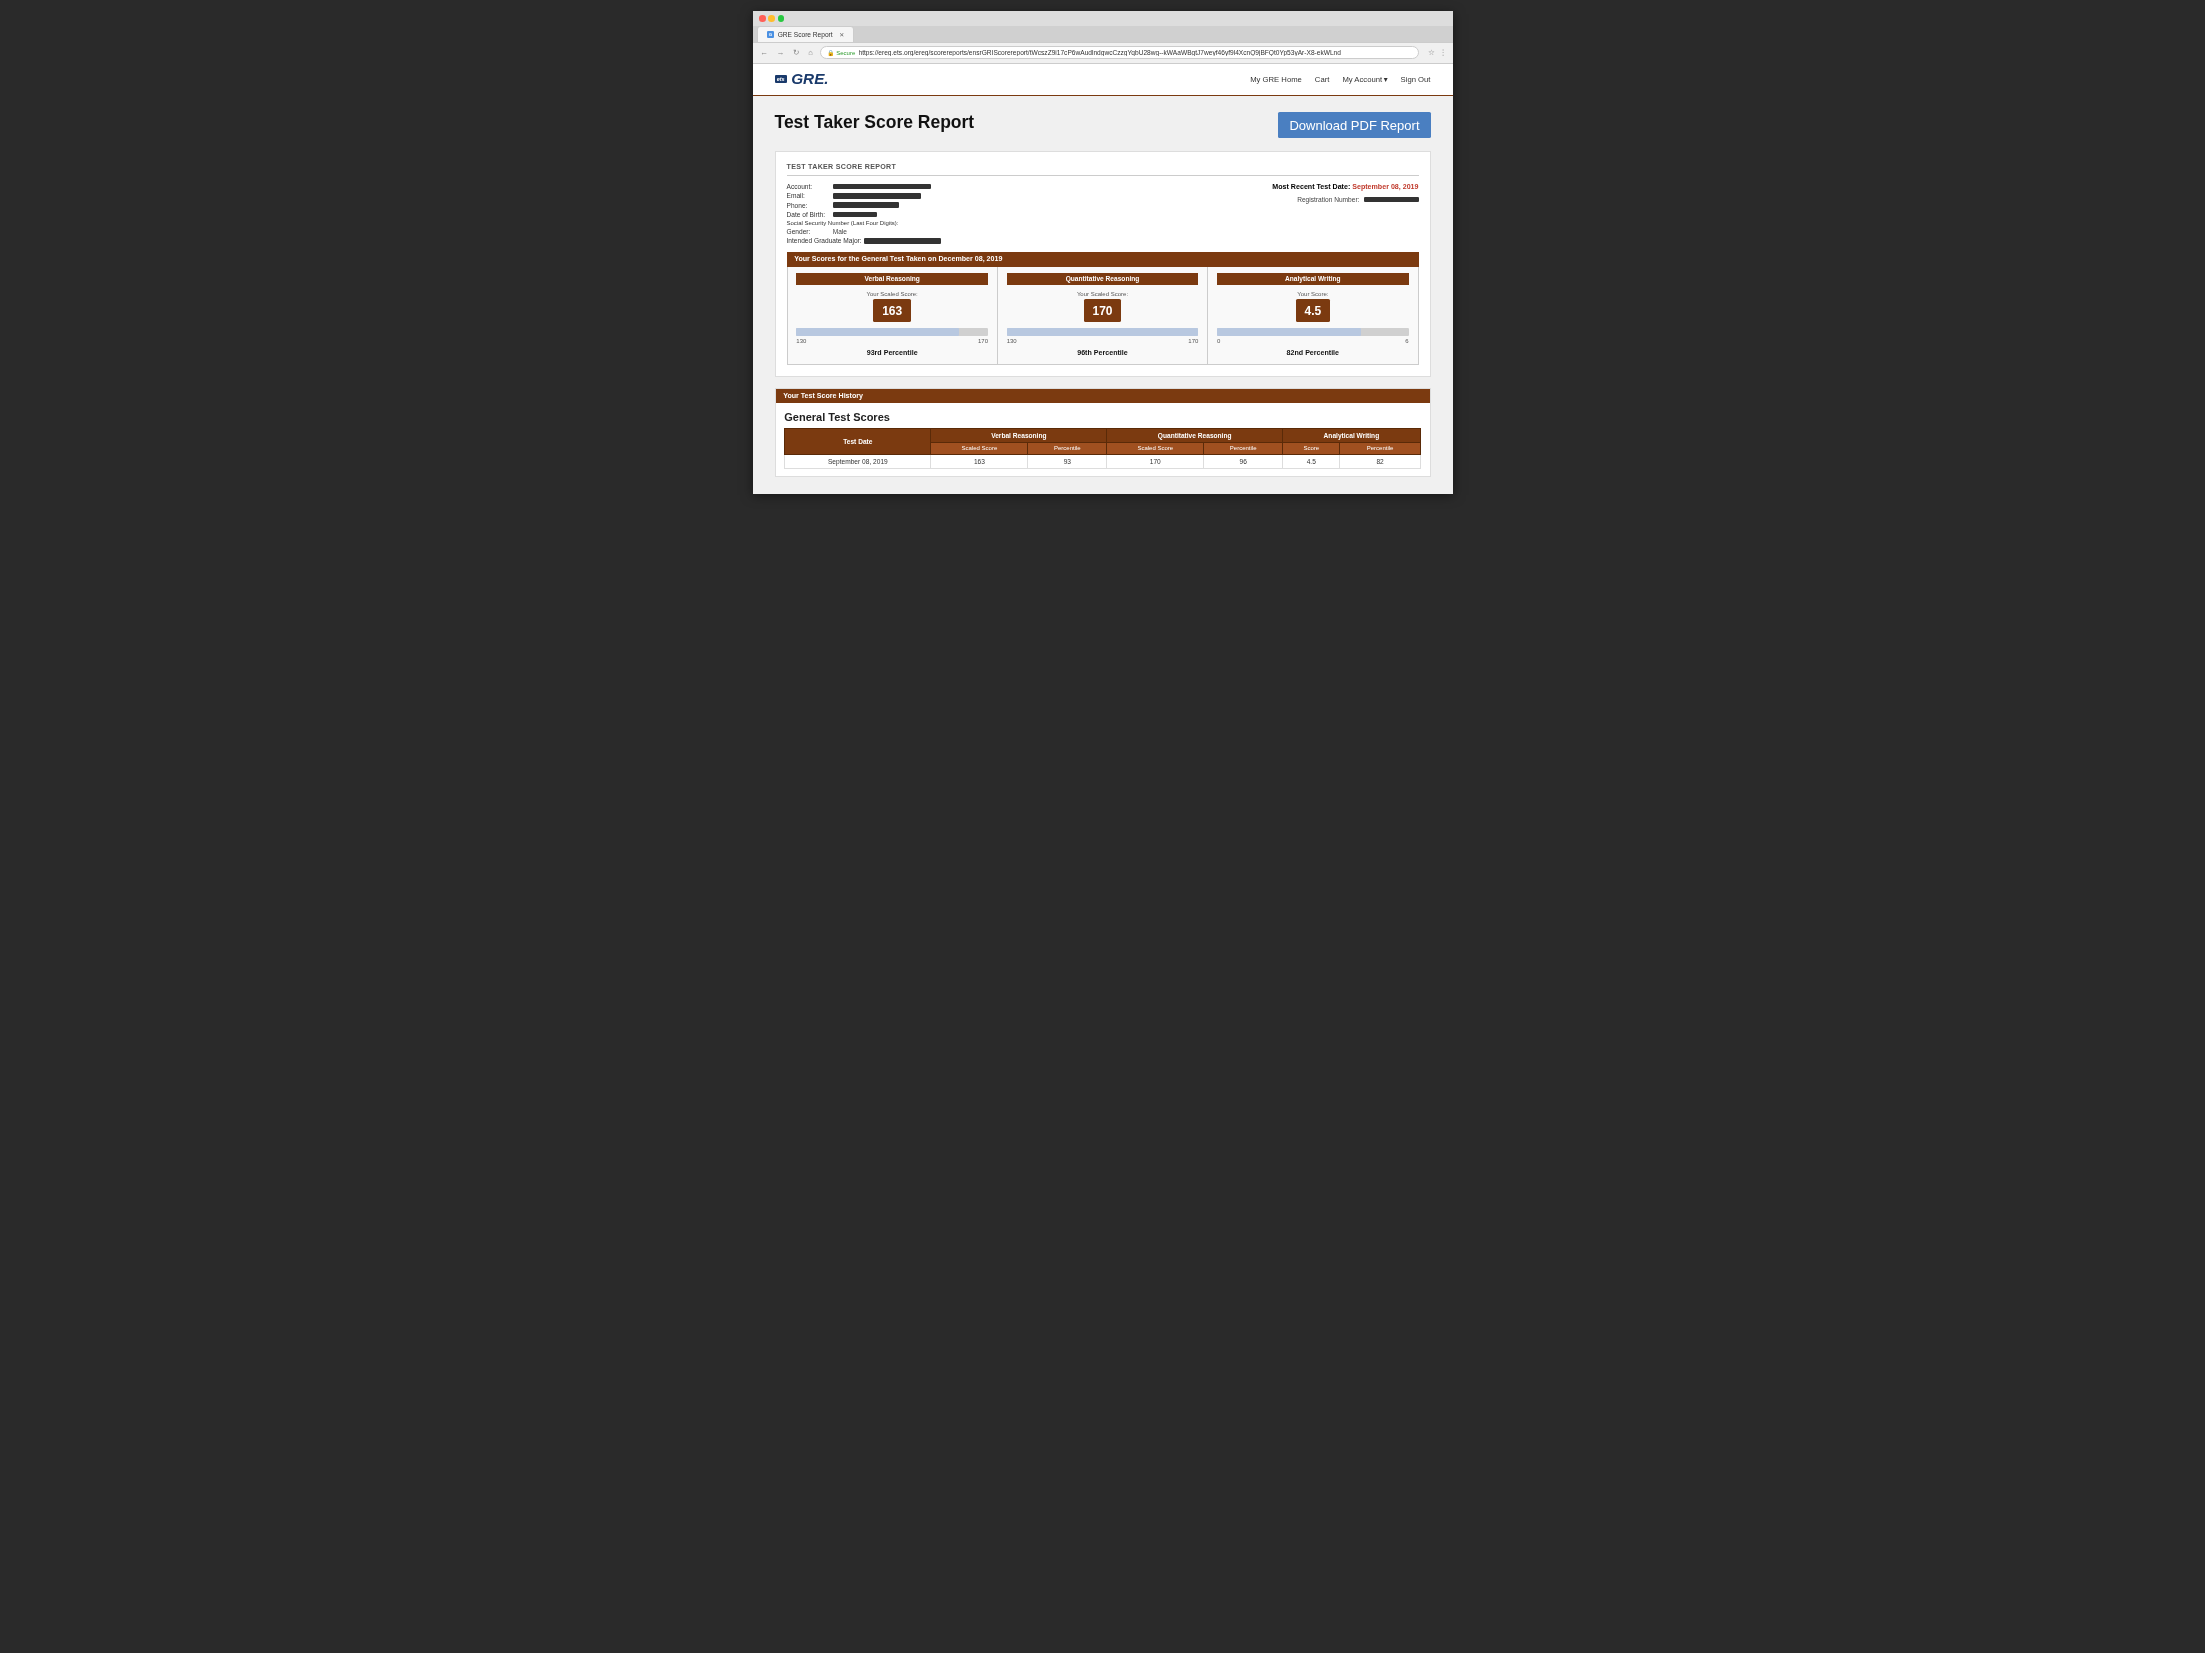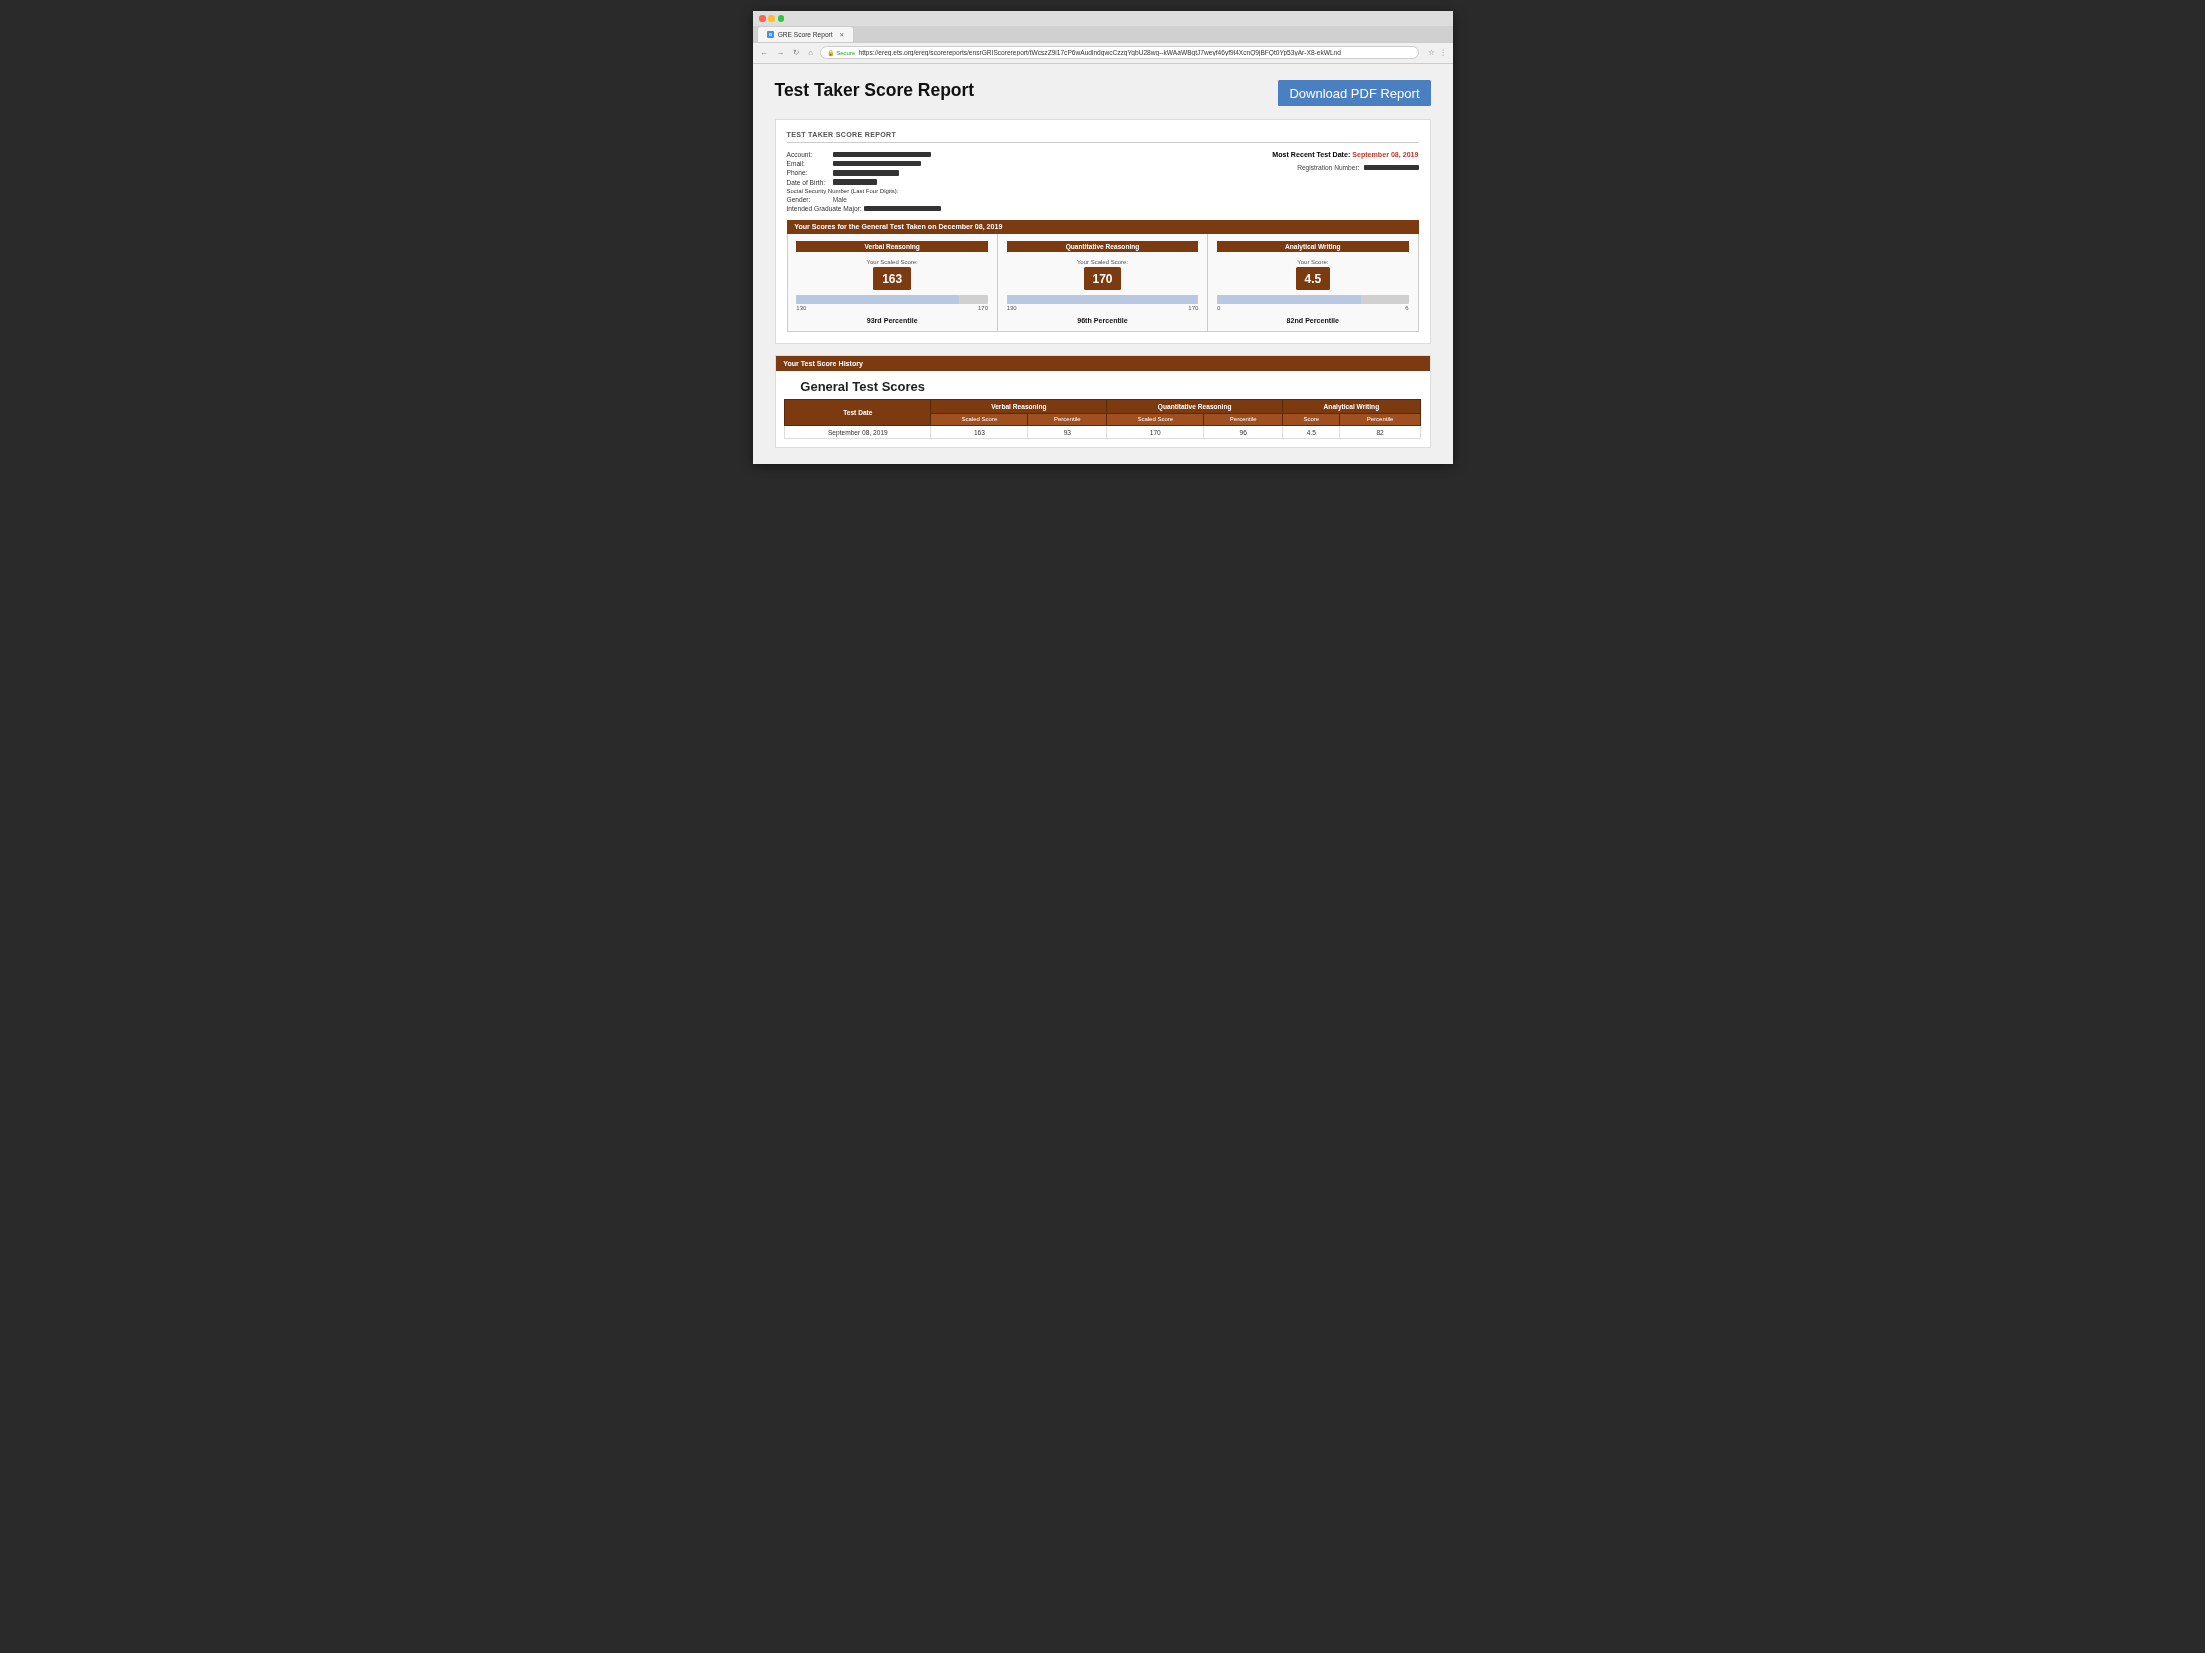--- a/index.html
+++ b/index.html
@@ -372,25 +372,24 @@
       padding: 3.3px 7.7px;
       font-size: 7.1px;
       font-weight: bold;
     }
 
     .history-body {
       padding: 7.7px 8.8px;
     }
 
     .history-subtitle {
-      font-size: 13px;
+      font-size: 11px;
       font-weight: bold;
       color: #222;
       margin-bottom: 5.5px;
-      margin-left: 16px;
     }
 
     .history-table {
       width: 100%;
       border-collapse: collapse;
       font-size: 6.6px;
     }
 
     .history-table th {
       background: #7b3a10;
@@ -450,20 +449,35 @@
       </div>
       <div class="address-bar-icons">
         <span>☆</span>
         <span>⋮</span>
       </div>
     </div>
   </div>
 
   <div class="page-content">
 
+    <nav class="site-nav">
+      <div class="logo-area">
+        <span class="ets-badge">ets</span>
+        <span class="gre-logo">GRE.</span>
+      </div>
+      <div class="nav-links">
+        <a>My GRE Home</a>
+        <a>Cart</a>
+        <a class="my-account">
+          <span>My Account</span>
+          <span>▾</span>
+        </a>
+        <a>Sign Out</a>
+      </div>
+    </nav>
 
     <div class="main-content">
       <div class="page-title-row">
         <h1 class="page-title">Test Taker Score Report</h1>
         <button class="download-btn">Download PDF Report</button>
       </div>
 
       <div class="score-report-card">
         <div class="report-section-title">TEST TAKER SCORE REPORT</div>
 

